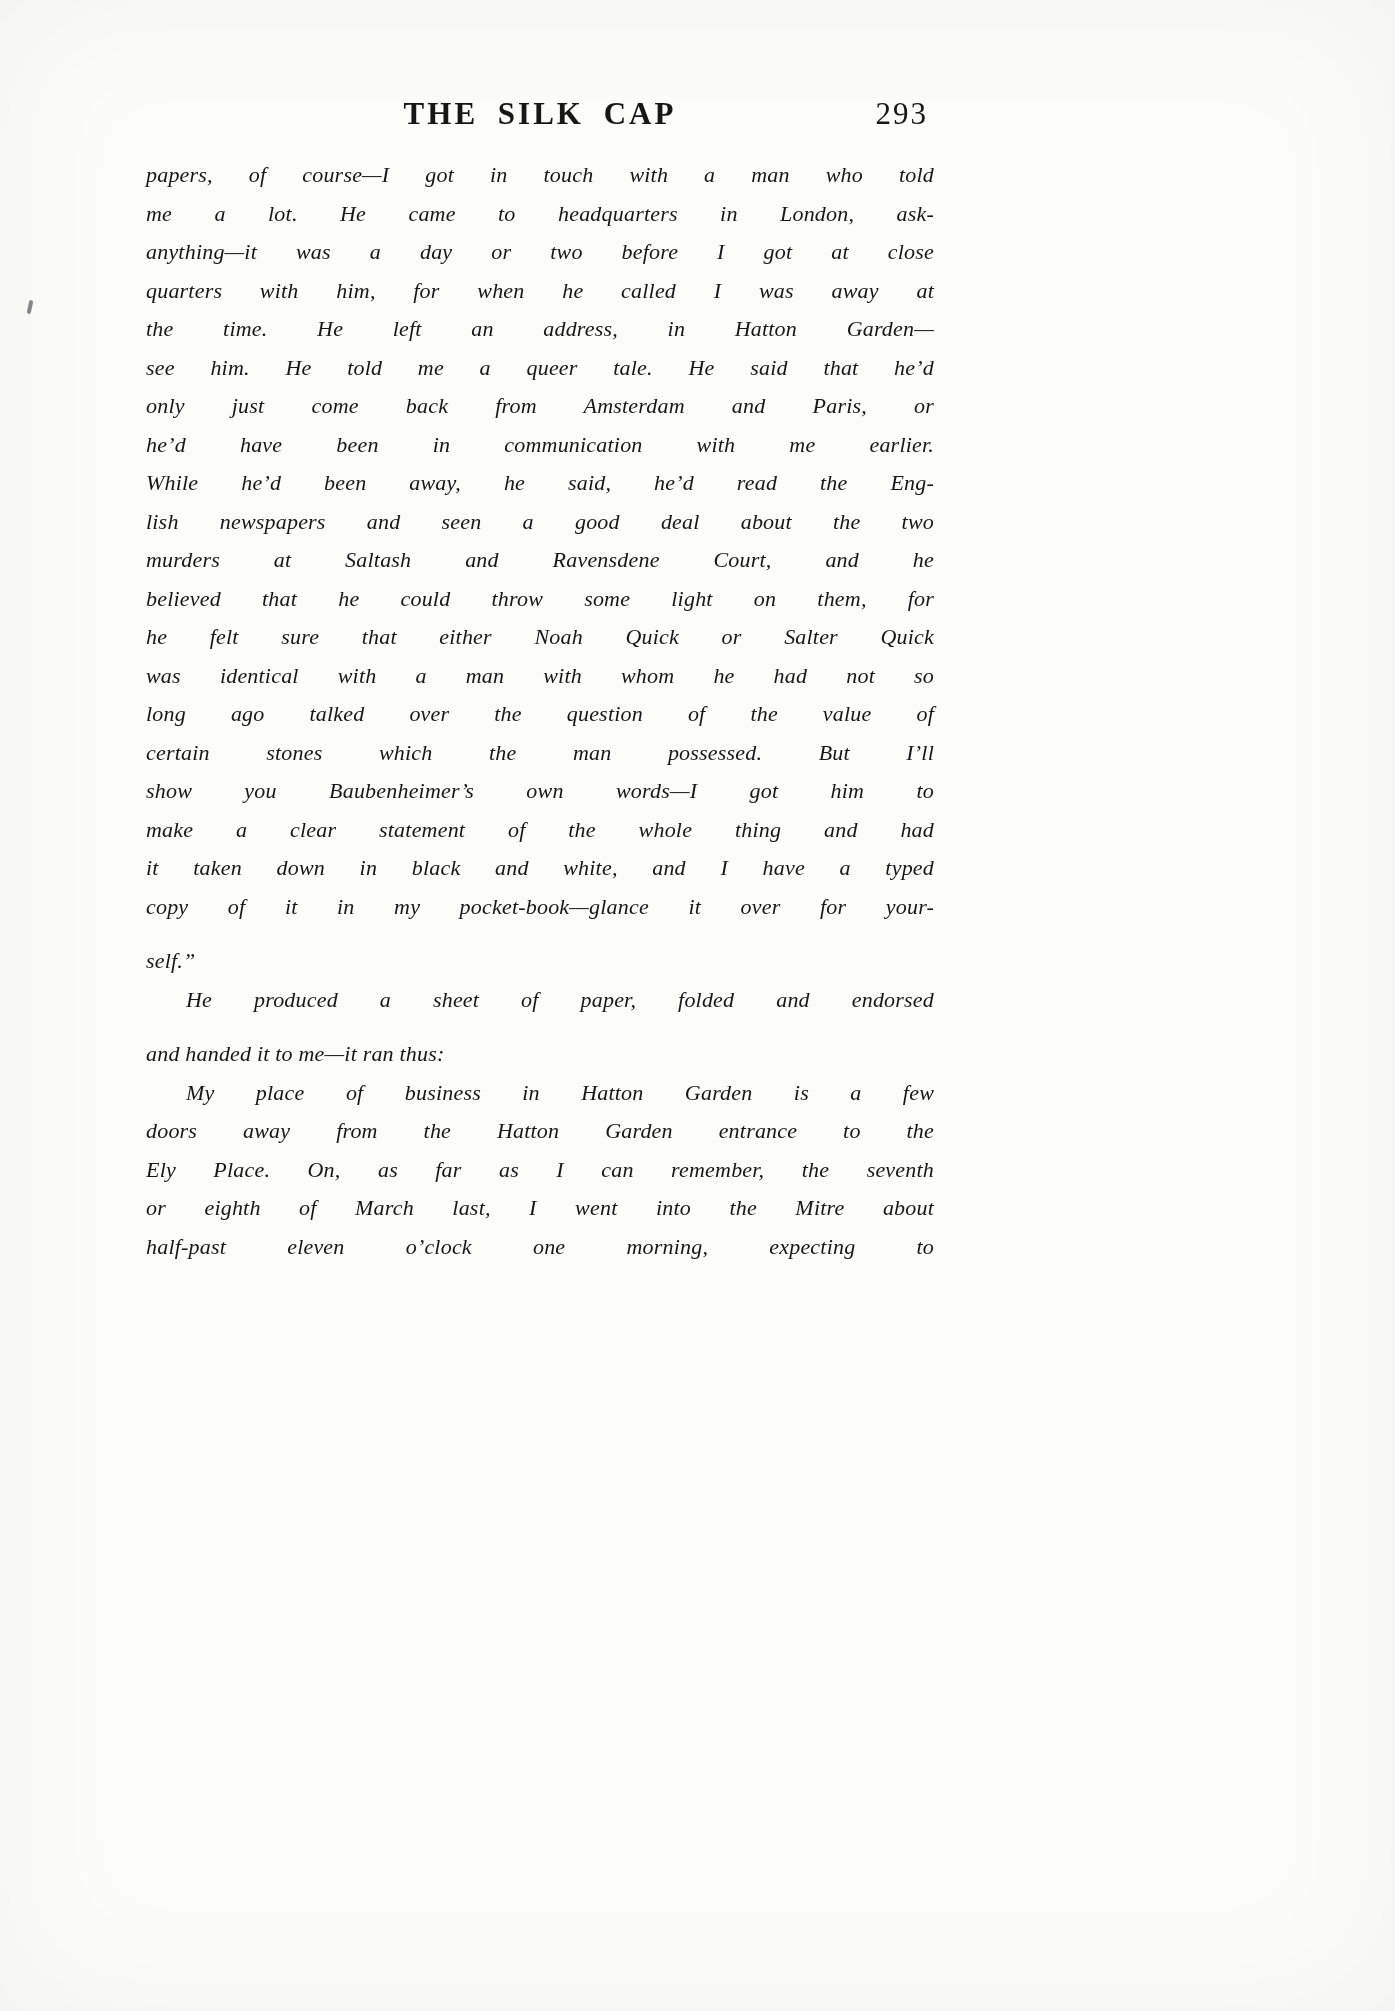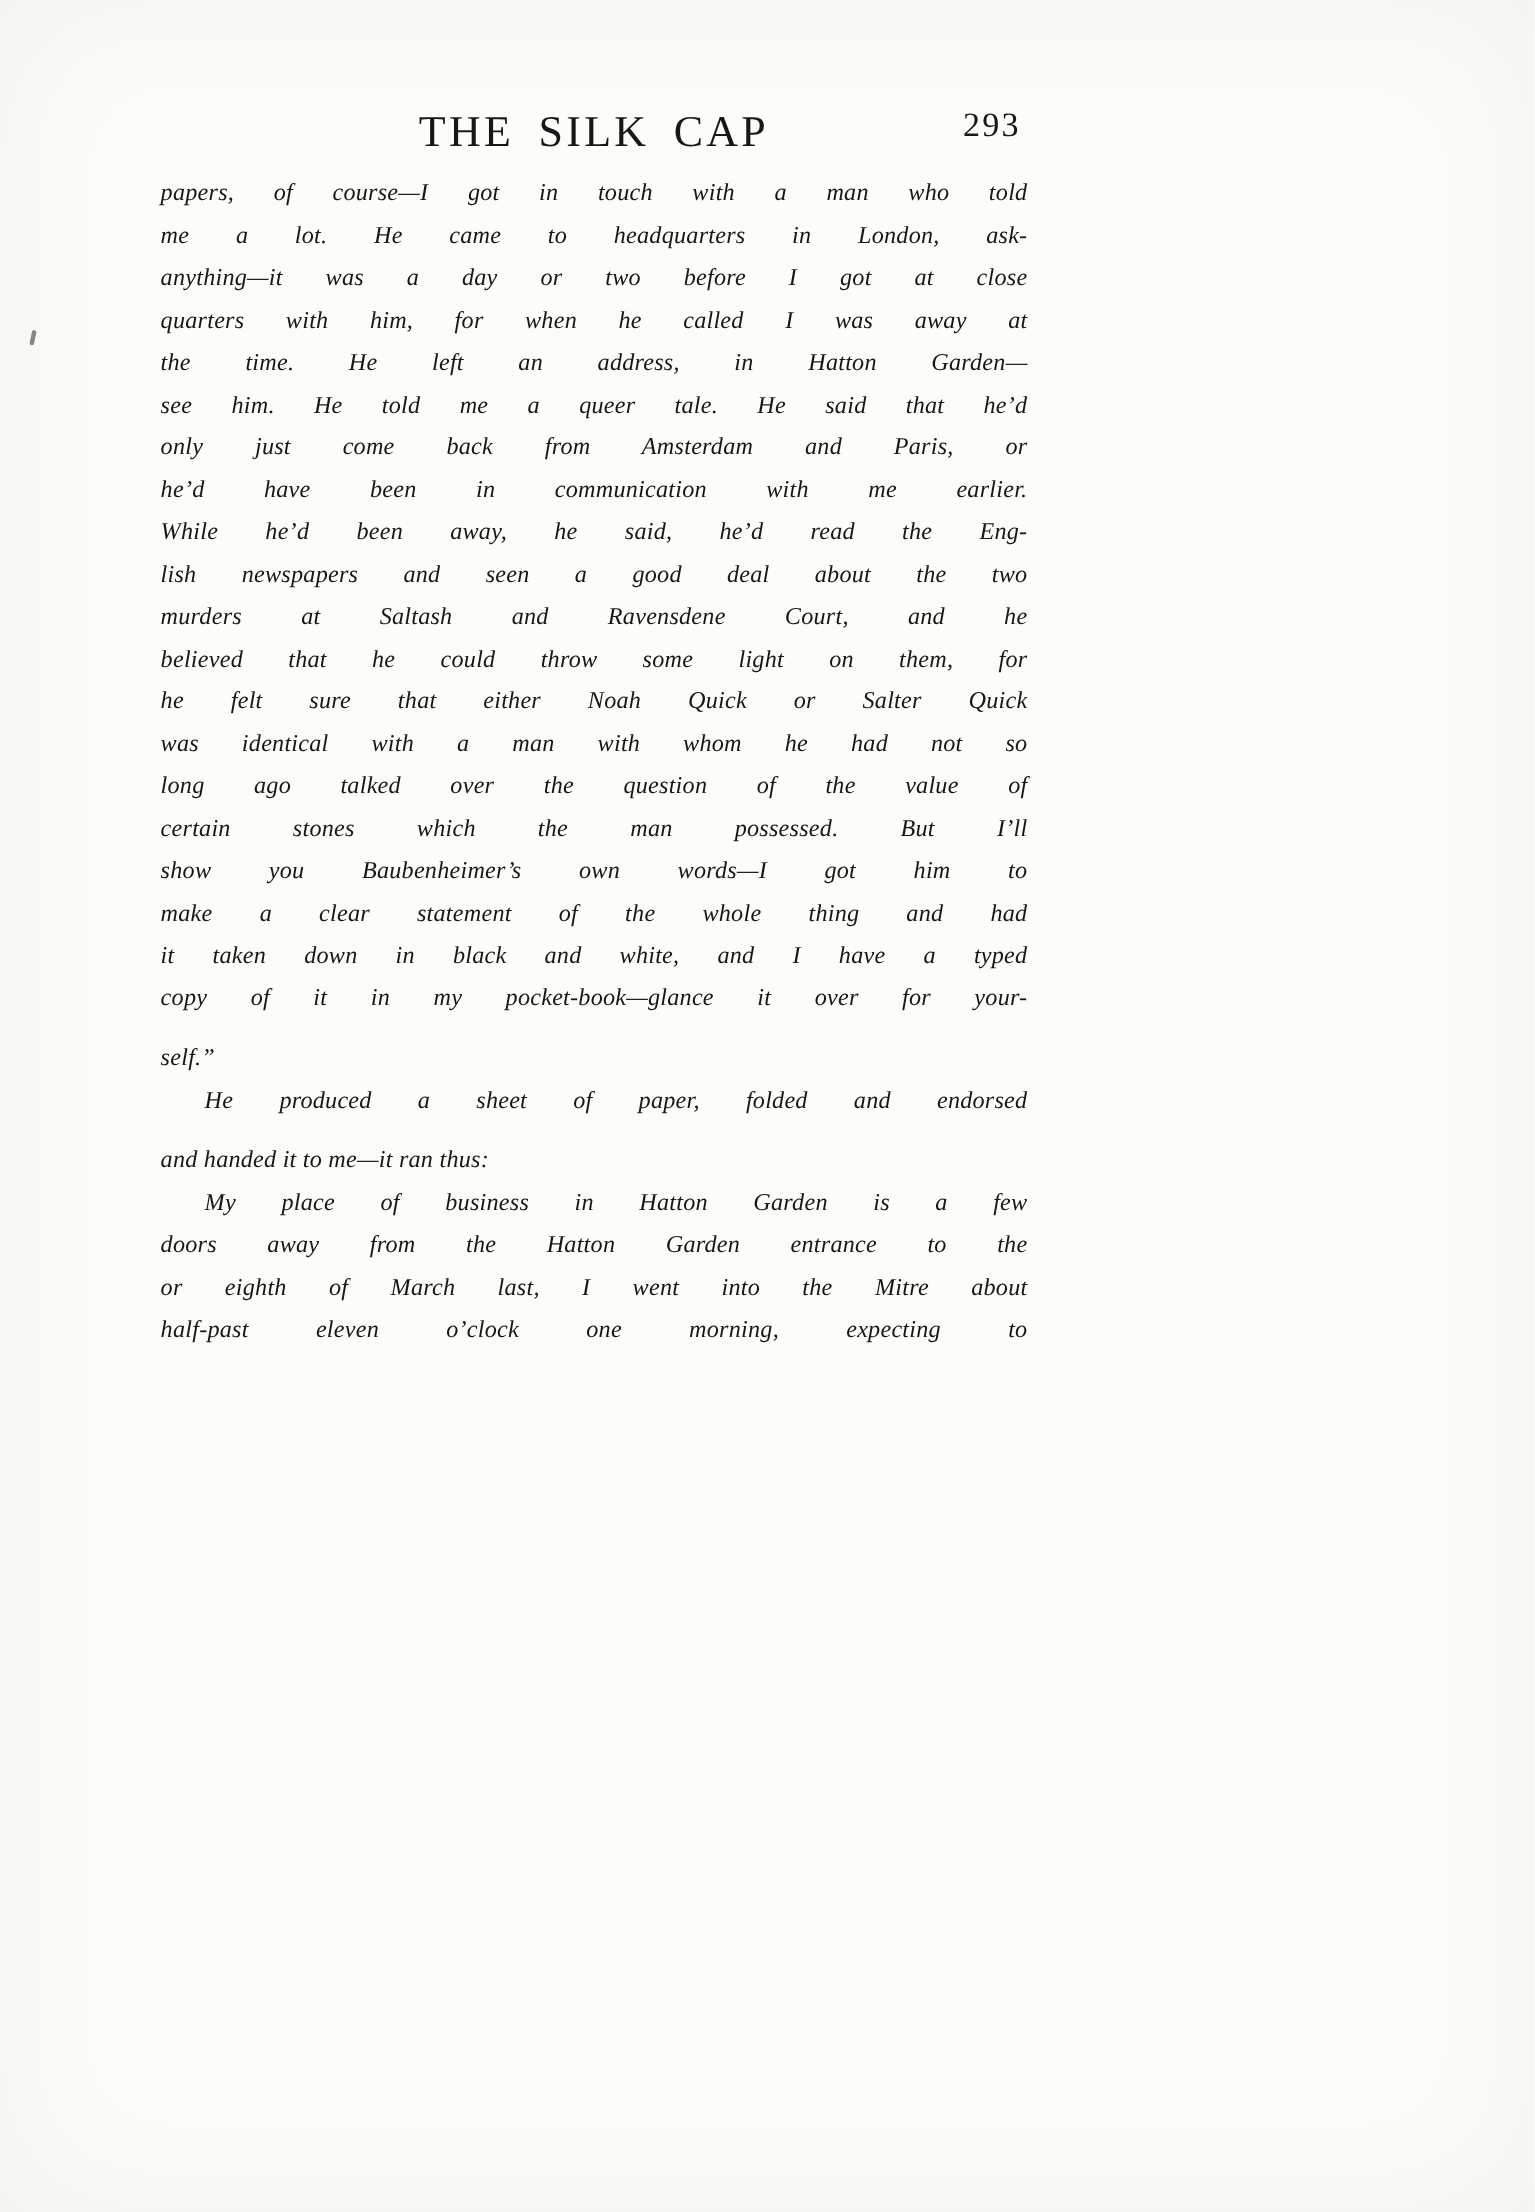--- a/index.html
+++ b/index.html
@@ -26,24 +26,24 @@
   .page-header {
     position: relative;
     height: 46px;
     margin-bottom: 14px;
   }
   .running-title {
     position: absolute;
     left: 0;
     right: 0;
     text-align: center;
-    font-size: 40px;
+    font-size: 31px;
     letter-spacing: 3px;
     word-spacing: 9px;
-    font-weight: 400;
+    font-weight: 700;
   }
   .page-number {
     position: absolute;
     right: 6px;
     top: 0;
     font-size: 31px;
     letter-spacing: 2px;
     font-weight: 500;
   }
   .page-body {
@@ -113,18 +113,19 @@
           <div class="line">copy of it in my pocket-book—glance it over for your-</div>
           <div class="line line-last">self.”</div>
         </div>
         <div class="paragraph">
           <div class="line line-indent">He produced a sheet of paper, folded and endorsed</div>
           <div class="line line-last">and handed it to me—it ran thus:</div>
         </div>
         <div class="paragraph">
           <div class="line line-indent">My place of business in Hatton Garden is a few</div>
           <div class="line">doors away from the Hatton Garden entrance to the</div>
+          <div class="line">Ely Place. On, as far as I can remember, the seventh</div>
           <div class="line">or eighth of March last, I went into the Mitre about</div>
           <div class="line">half-past eleven o’clock one morning, expecting to</div>
         </div>
       </div>
   </div>
 </div>
 
 </body></html>

